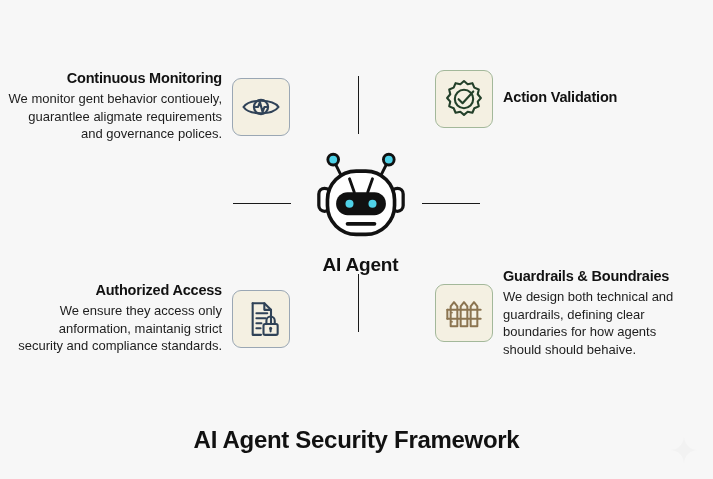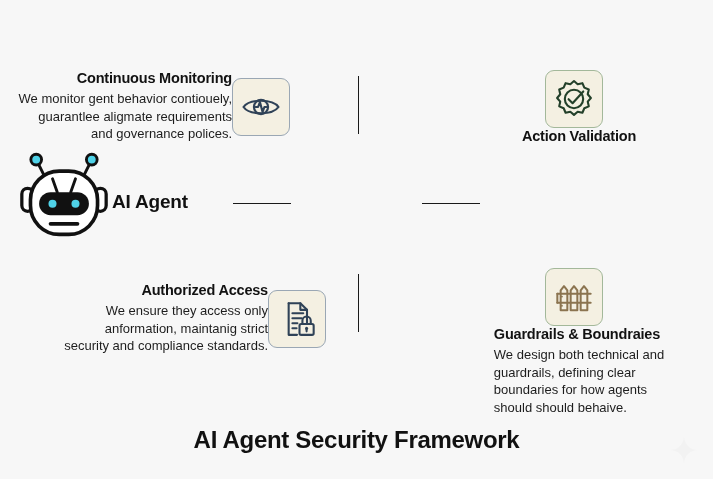--- a/index.html
+++ b/index.html
@@ -11,24 +11,24 @@
   }
   #stage {
     position:relative;
     width:713px; height:479px;
     background:#F7F7F7;
   }
 
   
   .quad { position:absolute; display:flex; align-items:center; }
   .quad.left  { flex-direction:row; }
-  .quad.right { flex-direction:column; }
+  .quad.right { flex-direction:row; }
 
   .texts { display:flex; flex-direction:column; }
-  .quad.left .texts  { text-align:right;  align-items:flex-end; }
+  .quad.left .texts  { text-align:right;  align-items:flex-end; margin-right:10px; }
   .quad.right .texts { text-align:left;   align-items:flex-start; margin-left:10px; }
 
   .q-title {
     font-size:14.5px;
     font-weight:bold;
     color:#121212;
     letter-spacing:-0.2px;
     line-height:1.2;
     margin-bottom:3px;
     white-space:nowrap;
@@ -48,23 +48,23 @@
     display:flex; align-items:center; justify-content:center;
     flex:0 0 auto;
   }
   .tile.blue  { border:1.6px solid #9AA7B4; }
   .tile.green { border:1.6px solid #A3B89A; }
   .tile svg { display:block; }
 
   
   #center {
     position:absolute;
-    left:16px; right:0;
+    left:8px; right:0;
     top:150px;
-    display:flex; flex-direction:row; align-items:center;
+    display:flex; flex-direction:column; align-items:center;
   }
   #robot { width:96px; height:92px; }
   #center-label {
     margin-top:12px;
     font-size:19px;
     font-weight:bold;
     color:#111;
     letter-spacing:-0.2px;
   }
 
@@ -131,21 +131,21 @@
           <circle cx="24" cy="24" r="10.5"></circle>
           <path d="M17.8 24.2 l4.6 4.6 l12.2 -13.4"></path>
         </svg>
       </span>
     </div>
     <div class="texts">
       <div class="q-title">Action Validation</div>
     </div>
   </div>
 
-  <div class="quad left" style="left:0px; top:282px; width:326px; justify-content:flex-end;">
+  <div class="quad left" style="left:0px; top:282px; width:290px; justify-content:flex-end;">
     <div class="texts">
       <div class="q-title">Authorized Access</div>
       <div class="q-body">We ensure they access only
 anformation, maintanig strict
 security and compliance standards.</div>
     </div>
     <div class="tile blue">
       <span>
         <svg width="40" height="40" viewBox="0 0 48 48" fill="none" stroke="#2F4257" stroke-width="2.5" stroke-linecap="round" stroke-linejoin="round">
           <path d="M14 5 h14 l8 8 v17"></path>

